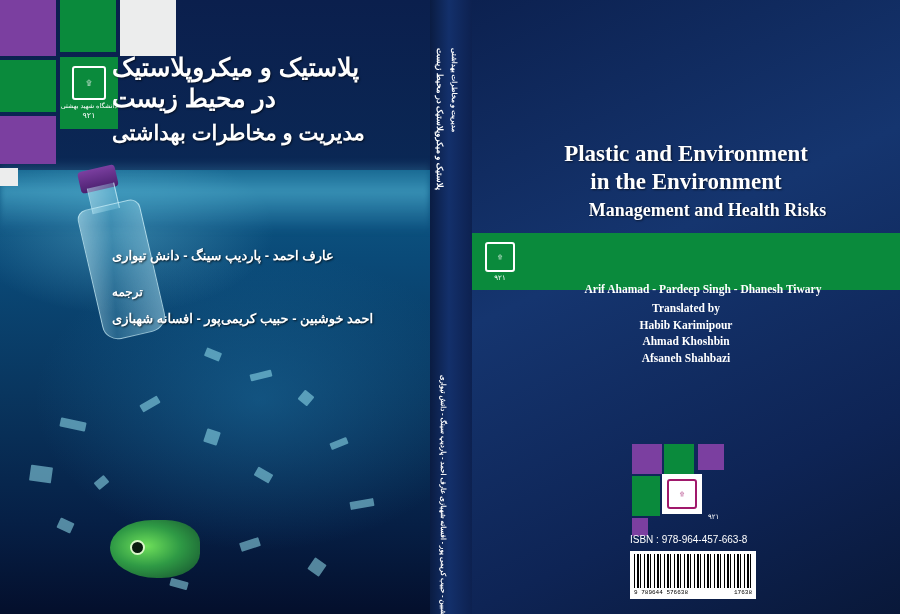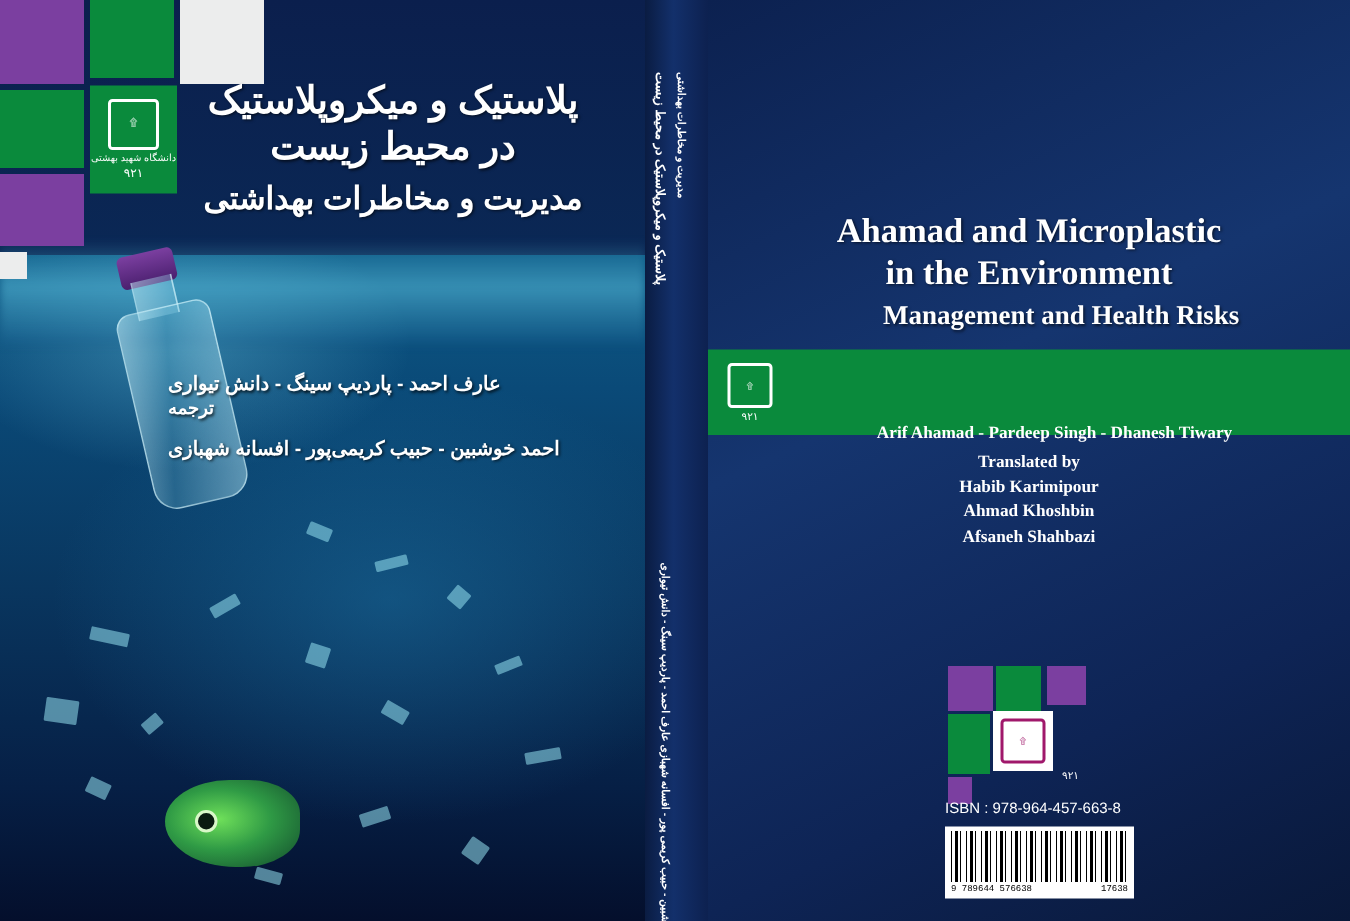--- a/index.html
+++ b/index.html
@@ -145,21 +145,21 @@
     text-align: center;
   }
   .uni-logo .ulabel { font-size: 6.5px; direction: rtl; }
   .uni-logo .unum { font-size: 8px; margin-top: 2px; }
 
   .fa-title {
     position: absolute;
     right: 18px;
     top: 52px;
     width: 300px;
-    text-align: center;
+    text-align: left;
     direction: rtl;
     color: #ffffff;
     font-weight: bold;
     text-shadow: 1px 1px 2px rgba(0,0,0,0.6);
   }
   .fa-title .l1 { font-size: 25px; line-height: 1.25; }
   .fa-title .l2 { font-size: 25px; line-height: 1.25; }
   .fa-title .l3 { font-size: 21px; line-height: 1.35; margin-top: 4px; }
 
   .fa-authors {
@@ -167,21 +167,21 @@
     right: 18px;
     top: 248px;
     width: 300px;
     text-align: left;
     direction: rtl;
     color: #ffffff;
     font-weight: bold;
     text-shadow: 1px 1px 2px rgba(0,0,0,0.7);
   }
   .fa-authors .a1 { font-size: 13px; }
-  .fa-authors .a2 { font-size: 12px; margin-top: 2px; }
+  .fa-authors .a2 { font-size: 12px; margin-top: 22px; }
   .fa-authors .a3 { font-size: 13px; margin-top: 12px; }
 
   
   .spine {
     position: absolute;
     left: 430px;
     top: 0;
     width: 42px;
     height: 614px;
     background: linear-gradient(90deg, #0a1c42 0%, #13306b 45%, #0d2150 100%);
@@ -422,21 +422,21 @@
 
   <div class="spine">
     <div class="spine-text spine-title">پلاستیک و میکروپلاستیک در محیط زیست</div>
     <div class="spine-text spine-sub">مدیریت و مخاطرات بهداشتی</div>
     <div class="spine-text spine-authors">ترجمه: احمد خوشبین - حبیب کریمی پور - افسانه شهبازی    عارف احمد - پاردیپ سینگ - دانش تیواری</div>
   </div>
 
   <div class="front-cover">
 
     <div class="en-title">
-      <div class="t1">Ahamad and Microplastic</div>
+      <div class="t1">Plastic and Environment</div>
       <div class="t2">in the Environment</div>
       <div class="t3">Management and Health Risks</div>
     </div>
 
     <div class="green-band">
       <div class="band-seal">
         <div class="seal2">۩</div>
         <div class="snum">۹۲۱</div>
       </div>
     </div>

